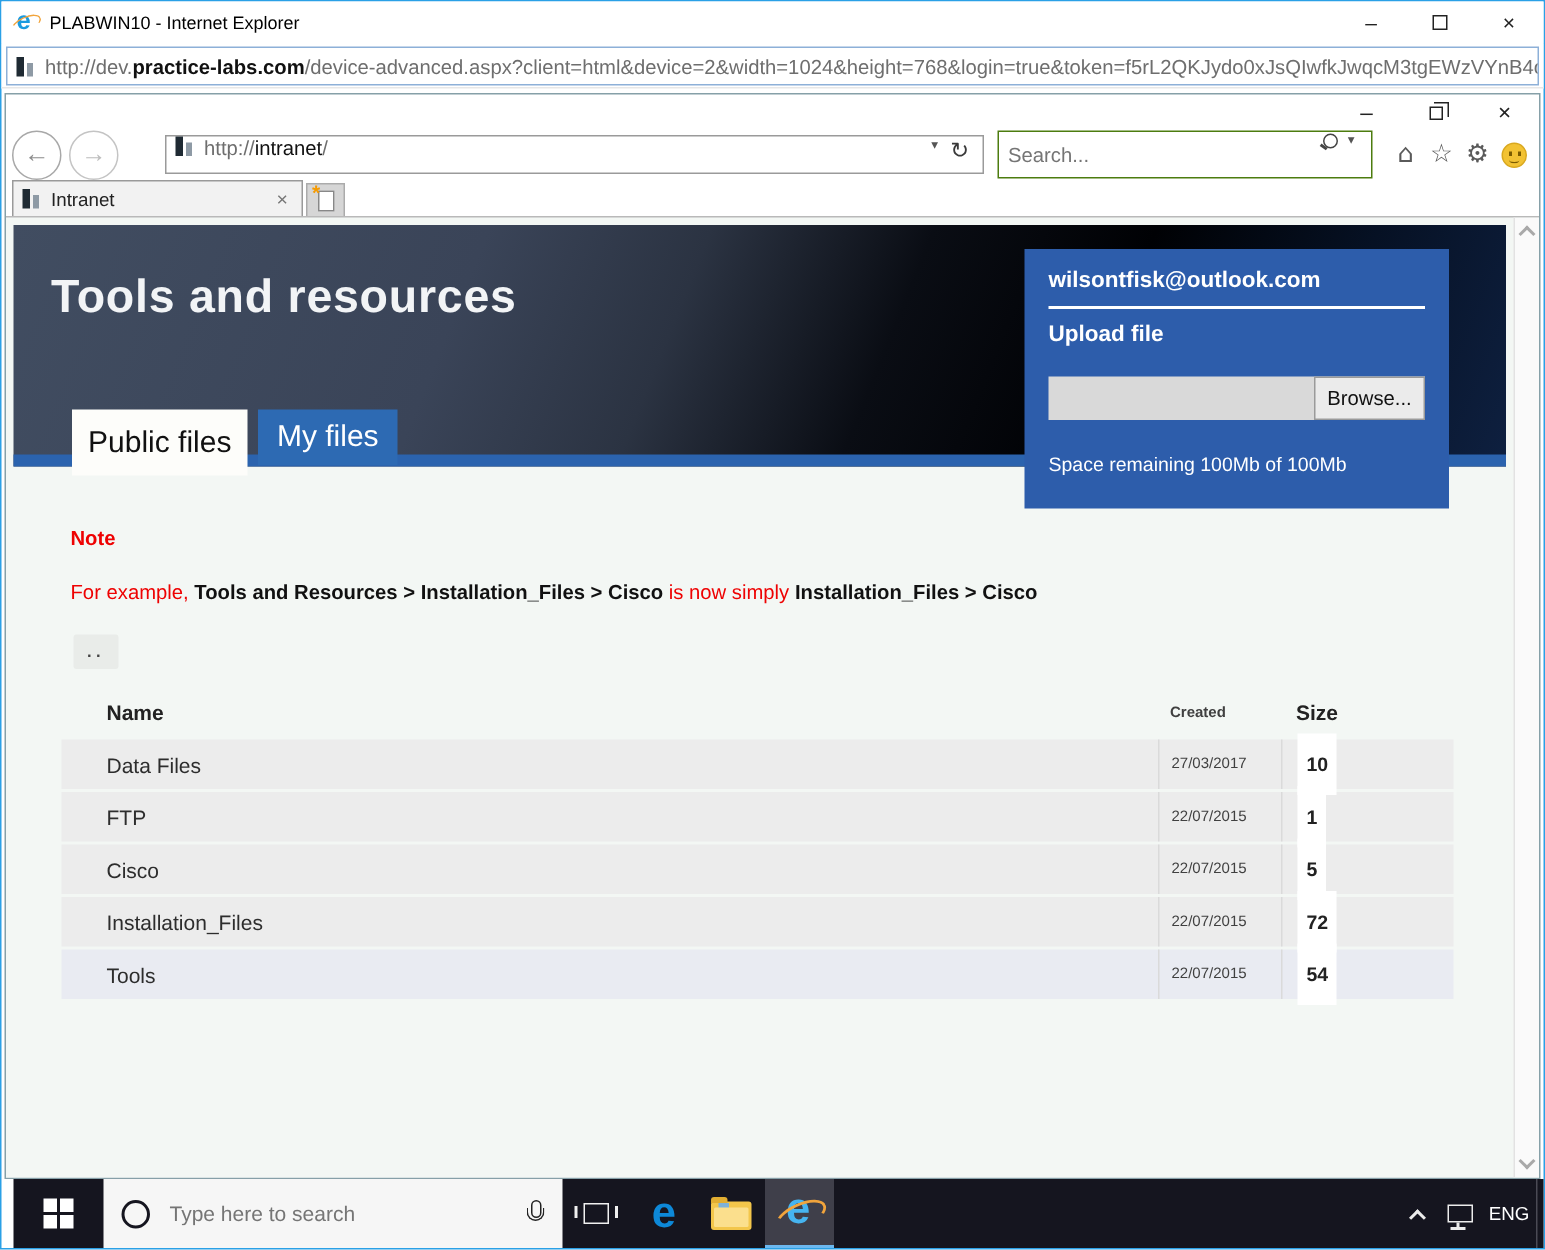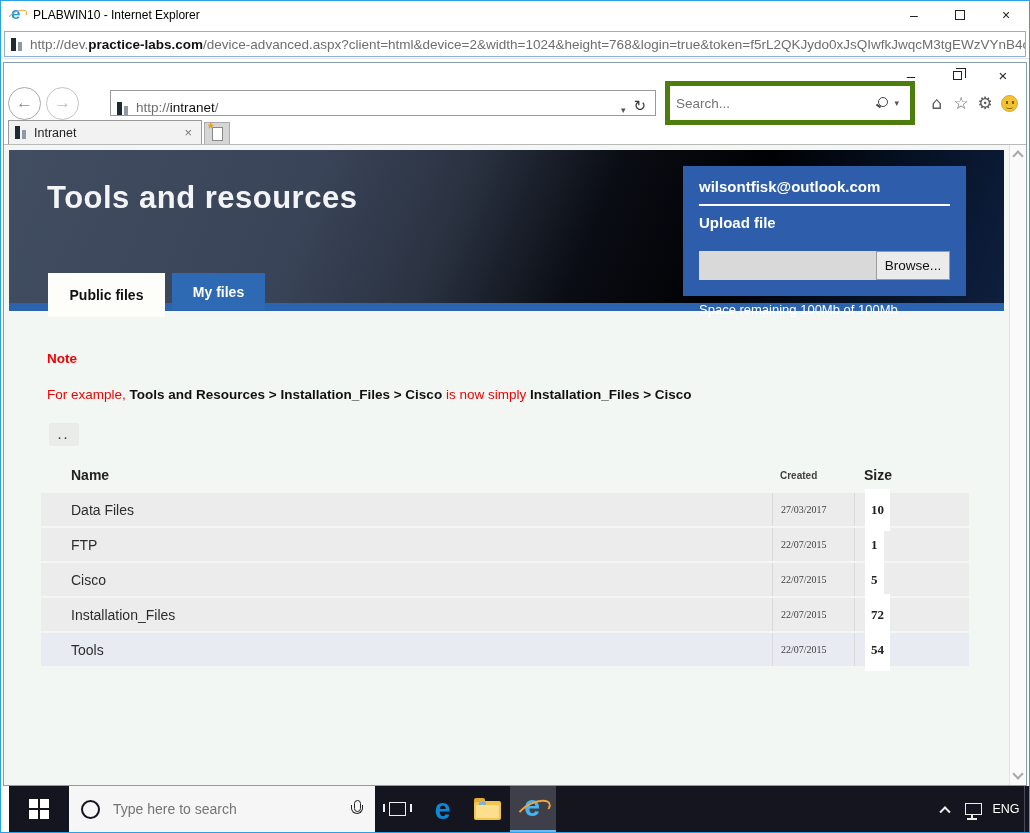--- a/index.html
+++ b/index.html
@@ -31,26 +31,26 @@
   
   .inner-window { position:absolute; left:2px; right:2px; top:61px; bottom:46px; border:1px solid #86a0a8; background:#fff; }
   .ctrl-row { height:24px; display:flex; justify-content:flex-end; }
   .ctrl-btn { width:46px; display:flex; align-items:center; justify-content:center; font-size:15px; color:#222; }
   .restore { position:relative; width:9px; height:9px; border:1px solid #222; background:#fff; }
   .restore::before { content:""; position:absolute; left:2px; top:-4px; width:9px; height:9px; border:1px solid #222; border-left:none; border-bottom:none; }
 
   .nav-row { height:32px; display:flex; align-items:center; padding:0 4px; }
   .nav-circle { width:33px; height:33px; border-radius:50%; border:1px solid #a8a8a8; display:flex; align-items:center; justify-content:center; font-size:17px; color:#8e8e8e; margin-right:5px; background:#fff; flex:0 0 auto; }
   .nav-circle.fwd { color:#bdbdbd; border-color:#c4c4c4; }
-  .url-field { height:26px; flex:0 0 546px; border:1px solid #9a9a9a; display:flex; align-items:flex-end; padding:0 6px; margin-left:26px; }
+  .url-field { height:26px; flex:0 0 546px; border:1px solid #9a9a9a; display:flex; align-items:flex-start; padding:0 6px; margin-left:26px; }
   .url-field .url { font-size:13.5px; margin-left:7px; color:#6e6e6e; flex:1; }
   .url-field .url b { color:#111; font-weight:400; }
   .dd { font-size:9px; color:#555; padding:0 5px; }
   .refresh { font-size:15px; color:#3a3a3a; padding:0 3px; font-family:"DejaVu Sans",sans-serif; }
-  .search-field { height:44px; flex:0 0 250px; border:5px solid #4d7c0f; display:flex; align-items:center; padding:0 6px; margin-left:9px; }
+  .search-field { height:32px; flex:0 0 250px; border:1px solid #4d7c0f; display:flex; padding:0 6px; margin-left:9px; }
   .search-field input { border:none; outline:none; flex:1; font-size:13.5px; font-family:"Liberation Sans",sans-serif; background:transparent; color:#222; }
   .mag { position:relative; width:14px; height:14px; flex:0 0 auto; }
   .mag::before { content:""; position:absolute; left:3px; top:1px; width:8px; height:8px; border:1.6px solid #444; border-radius:50%; }
   .mag::after { content:""; position:absolute; left:1px; top:9px; width:5px; height:1.8px; background:#444; transform:rotate(35deg); }
   .chrome-icons { display:flex; align-items:center; margin-left:10px; }
   .chrome-icon { width:24px; text-align:center; font-size:17px; color:#5a5a5a; font-family:"DejaVu Sans",sans-serif; }
   .smiley { position:relative; width:17px; height:17px; border-radius:50%; background:#f2c233; border:1px solid #d9a81f; margin-left:4px; }
   .smiley::before { content:""; position:absolute; left:4px; top:5px; width:2px; height:3px; background:#7a5b00; box-shadow:6px 0 0 #7a5b00; }
   .smiley::after { content:""; position:absolute; left:4px; top:8px; width:7px; height:4px; border-bottom:1.6px solid #7a5b00; border-radius:50%; }
 
@@ -68,54 +68,54 @@
   .vs-arrow { position:absolute; left:4px; width:8px; height:8px; border-left:2px solid #a9a9a9; border-top:2px solid #a9a9a9; }
   .vs-up { top:7px; transform:rotate(45deg); }
   .vs-down { bottom:7px; transform:rotate(-135deg); }
 
   .page { position:absolute; left:0; right:17px; top:0; bottom:0; overflow:hidden; }
 
   
   .hero { margin:5px 5px 0 5px; height:161px; position:relative;
     background:
       linear-gradient(112deg, #414d61 0%, #3a4458 30%, #2b3342 44%, #0a0d14 58%, #000104 72%, #061124 86%, #0e2040 100%); }
-  .hero h1 { position:absolute; left:38px; top:30px; color:#f2f4f6; font-size:31px; font-weight:700; letter-spacing:.5px; }
+  .hero h1 { position:absolute; left:25px; top:30px; color:#f2f4f6; font-size:31px; font-weight:700; letter-spacing:.5px; }
   .hero .stripe { position:absolute; left:0; right:0; bottom:0; height:8px; background:#2b63ae; }
 
-  .upload-panel { position:absolute; right:38px; top:16px; width:283px; height:130px; background:#2d5dab; padding:12px 16px; color:#fff; z-index:2; }
+  .upload-panel { position:absolute; right:38px; top:16px; width:283px; height:173px; background:#2d5dab; padding:12px 16px; color:#fff; z-index:2; }
   .upload-panel .email { font-size:15px; font-weight:700; }
   .upload-panel .rule { border:none; border-top:2px solid #fff; margin-top:9px; }
   .upload-panel .upload-label { font-size:15px; font-weight:700; margin-top:8px; }
   .file-row { display:flex; margin-top:20px; }
   .file-input { flex:1; height:29px; background:#d9d9d9; border:none; }
   .browse-btn { width:82px; height:29px; background:#ebebeb; border:1px solid #9a9a9a; font-size:13.5px; color:#111; font-family:"Liberation Sans",sans-serif; }
   .space-text { font-size:13px; margin-top:22px; }
 
-  .ptab { position:absolute; display:flex; align-items:center; justify-content:center; font-size:14px; font-weight:700; z-index:3; }
+  .ptab { position:absolute; display:flex; align-items:center; justify-content:center; font-size:20px; font-weight:400; z-index:3; }
   .ptab.public { left:39px; bottom:-6px; width:117px; height:44px; background:#fdfdfa; color:#111; }
   .ptab.my { left:163px; bottom:1px; width:93px; height:37px; background:#2d6ab3; color:#fff; }
 
   
   .note-section { margin:40px 37px 0 43px; font-size:13.5px; color:#ee0202; }
   .note-section .note-head { font-weight:700; }
   .note-section .p1 { margin-top:22px; }
   .note-section .p2 { margin-top:21px; }
   .note-section b { color:#111; font-weight:700; }
 
   .up-btn { margin:21px 0 0 45px; width:30px; height:23px; background:#e9ece9; border:none; border-radius:2px; color:#444; font-size:11px; font-weight:700; letter-spacing:3px; text-align:center; line-height:20px; }
 
   
   .files-table { margin:11px 40px 0 37px; }
   .t-head { display:flex; height:36px; align-items:center; font-size:14px; font-weight:700; color:#222; }
   .t-row { display:flex; height:33px; align-items:center; background:#ececec; margin-bottom:2px; font-size:14px; color:#2d2d2d; }
   .t-row:last-child { background:#e9ebf2; }
   .col-name { flex:1; padding-left:30px; }
   .col-created { width:82px; padding-left:8px; font-size:10px; color:#404040; align-self:stretch; display:flex; align-items:center; }
   .col-size { width:115px; padding-left:10px; align-self:stretch; display:flex; align-items:center; }
-  .t-row .col-created, .t-row .col-size { border-left:1px solid #dadada;font-family:Liberation Serif, serif; }
+  .t-row .col-created, .t-row .col-size { border-left:1px solid #dadada; }
   .size-badge { background:#fff; padding:13px 6px; font-size:13px; font-weight:700; color:#222; min-width:14px; text-align:center; }
 
   
   .taskbar { position:absolute; left:8px; right:0; bottom:0; height:46px; background:#15151f; display:flex; align-items:stretch; z-index:5; }
   .tb-start { width:60px; display:flex; align-items:center; justify-content:center; }
   .win-logo { display:grid; grid-template-columns:9px 9px; grid-template-rows:9px 9px; gap:2px; }
   .win-logo span { background:#fff; }
   .tb-search { width:306px; background:#f6f6f6; display:flex; align-items:center; padding:0 12px; }
   .cortana-ring { width:19px; height:19px; border:2.4px solid #15151f; border-radius:50%; flex:0 0 auto; }
   .tb-search input { border:none; outline:none; background:transparent; flex:1; font-size:14px; margin-left:13px; color:#222; font-family:"Liberation Sans",sans-serif; }

